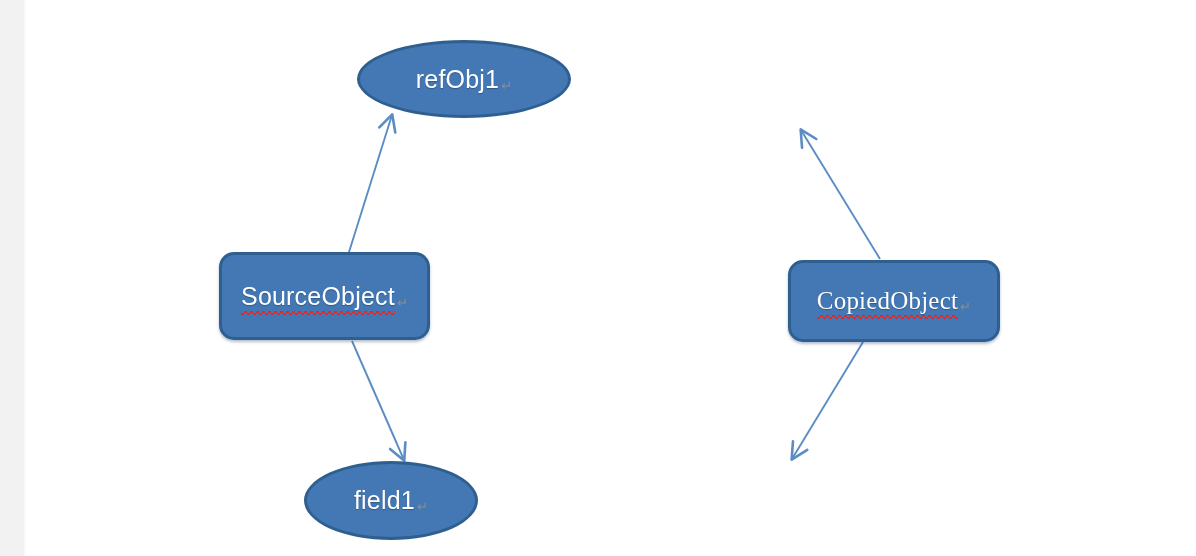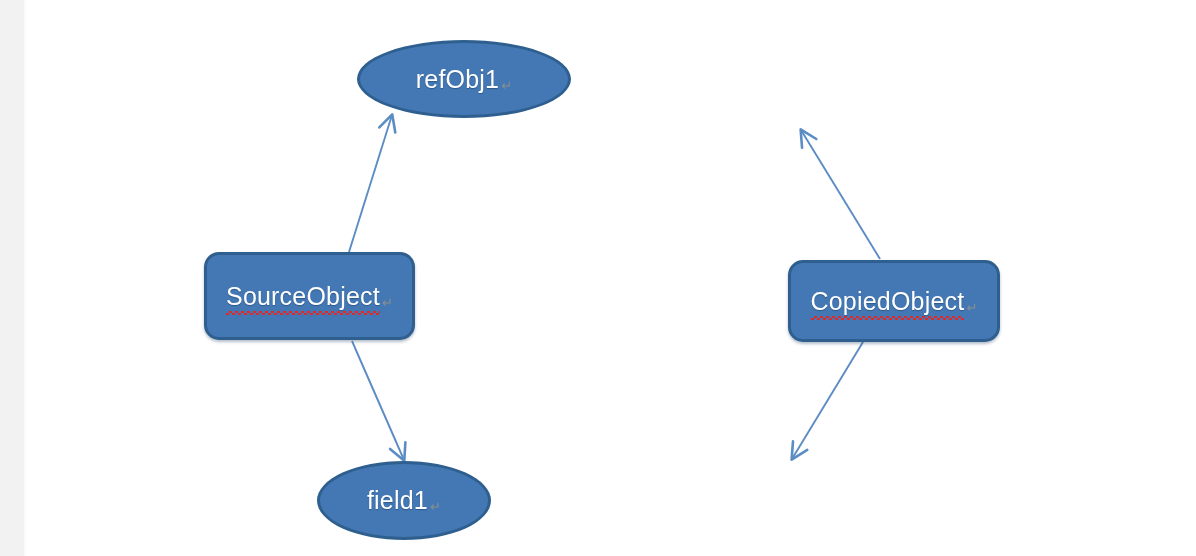--- a/index.html
+++ b/index.html
@@ -88,23 +88,23 @@
     color: #8c8f8c;
     vertical-align: baseline;
     margin-left: 2px;
     text-shadow: none;
     transform: translateY(2px);
   }
 
   
   #node-refobj1   { left: 357px; top: 40px;  width: 214px; height: 78px;  font-size: 25px; }
   #node-refobj2   { left: 657px; top: 36px;  width: 212px; height: 80px;  font-size: 25px; }
-  #node-source    { left: 204px; top: 252px; width: 211px; height: 88px;  font-size: 25px; }
-  #node-copied    { left: 788px; top: 260px; width: 212px; height: 82px;  font-size: 25px; }
-  #node-field1    { left: 317px; top: 461px; width: 174px; height: 79px;  font-size: 25px; }
+  #node-source    { left: 219px; top: 252px; width: 211px; height: 88px;  font-size: 25px; }
+  #node-copied    { left: 788px; top: 260px; width: 212px; height: 82px;  font-size: 25px; font-family: Liberation Serif, serif; }
+  #node-field1    { left: 304px; top: 461px; width: 174px; height: 79px;  font-size: 25px; }
   #node-field2    { left: 678px; top: 461px; width: 176px; height: 79px;  font-size: 25px; }
 </style>
 </head>
 <body>
 
 <div id="canvas">
 
   <div id="left-margin-strip"></div>
   <div id="left-margin-edge"></div>
 

